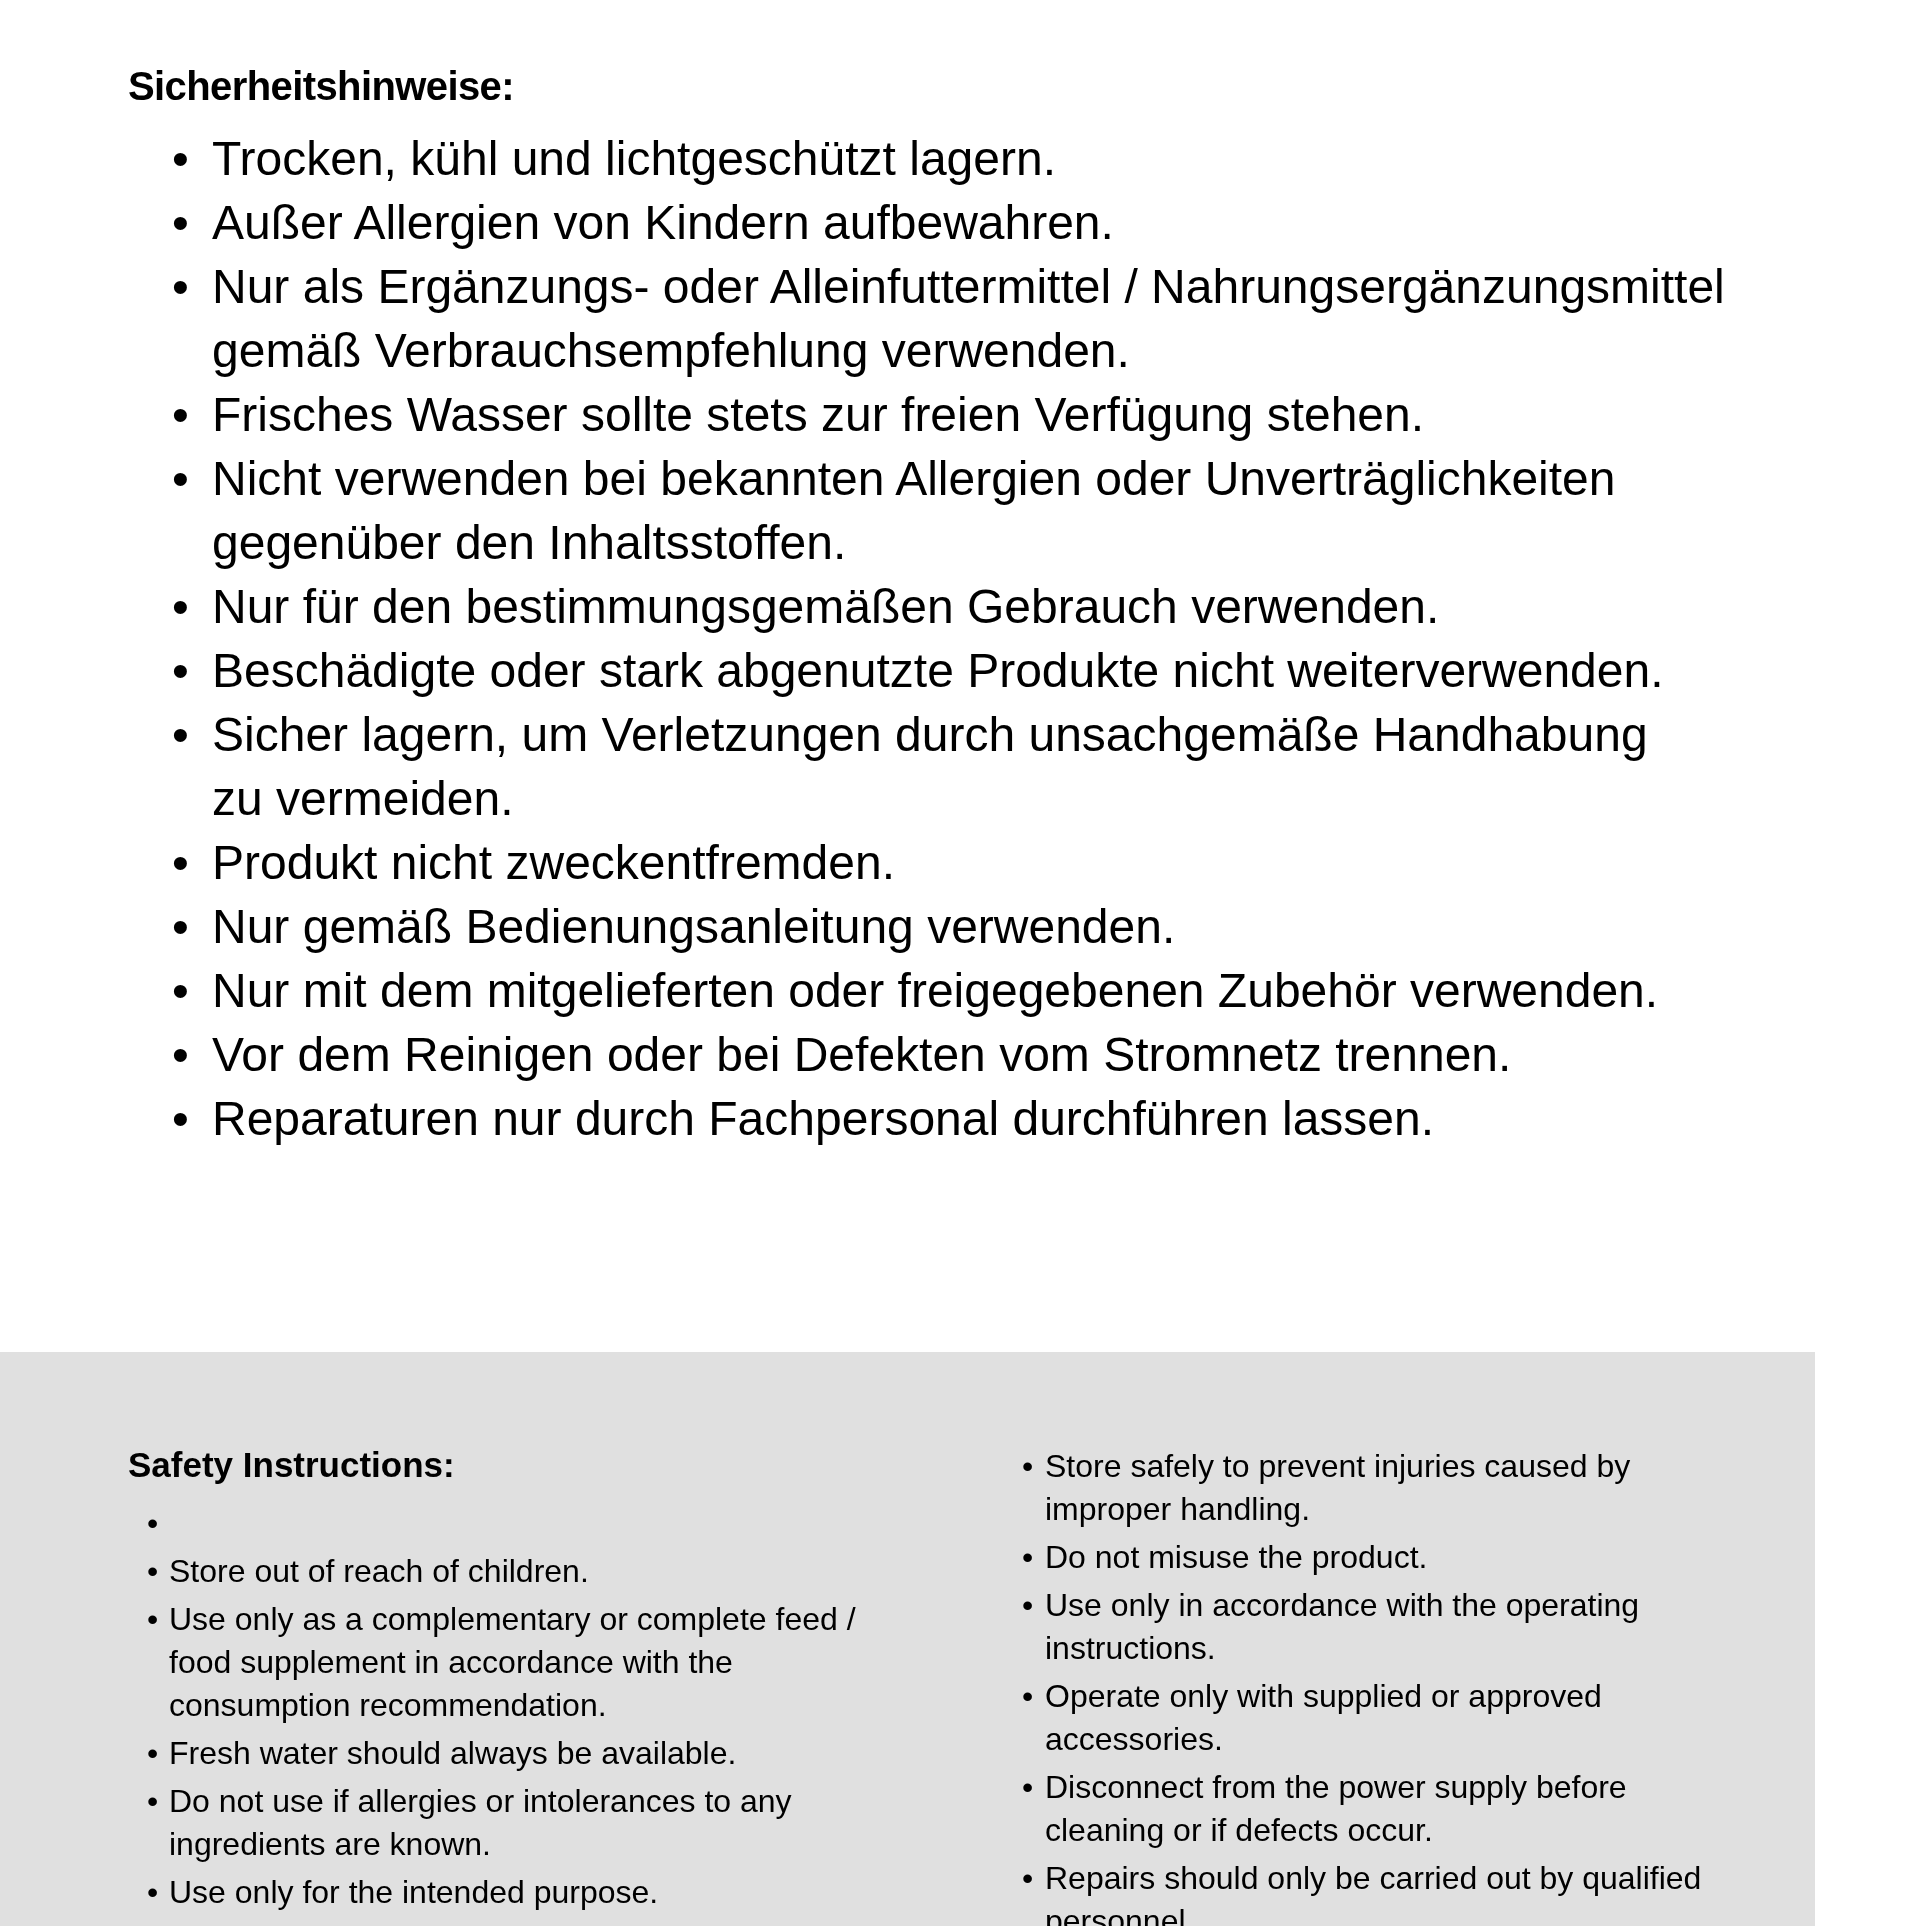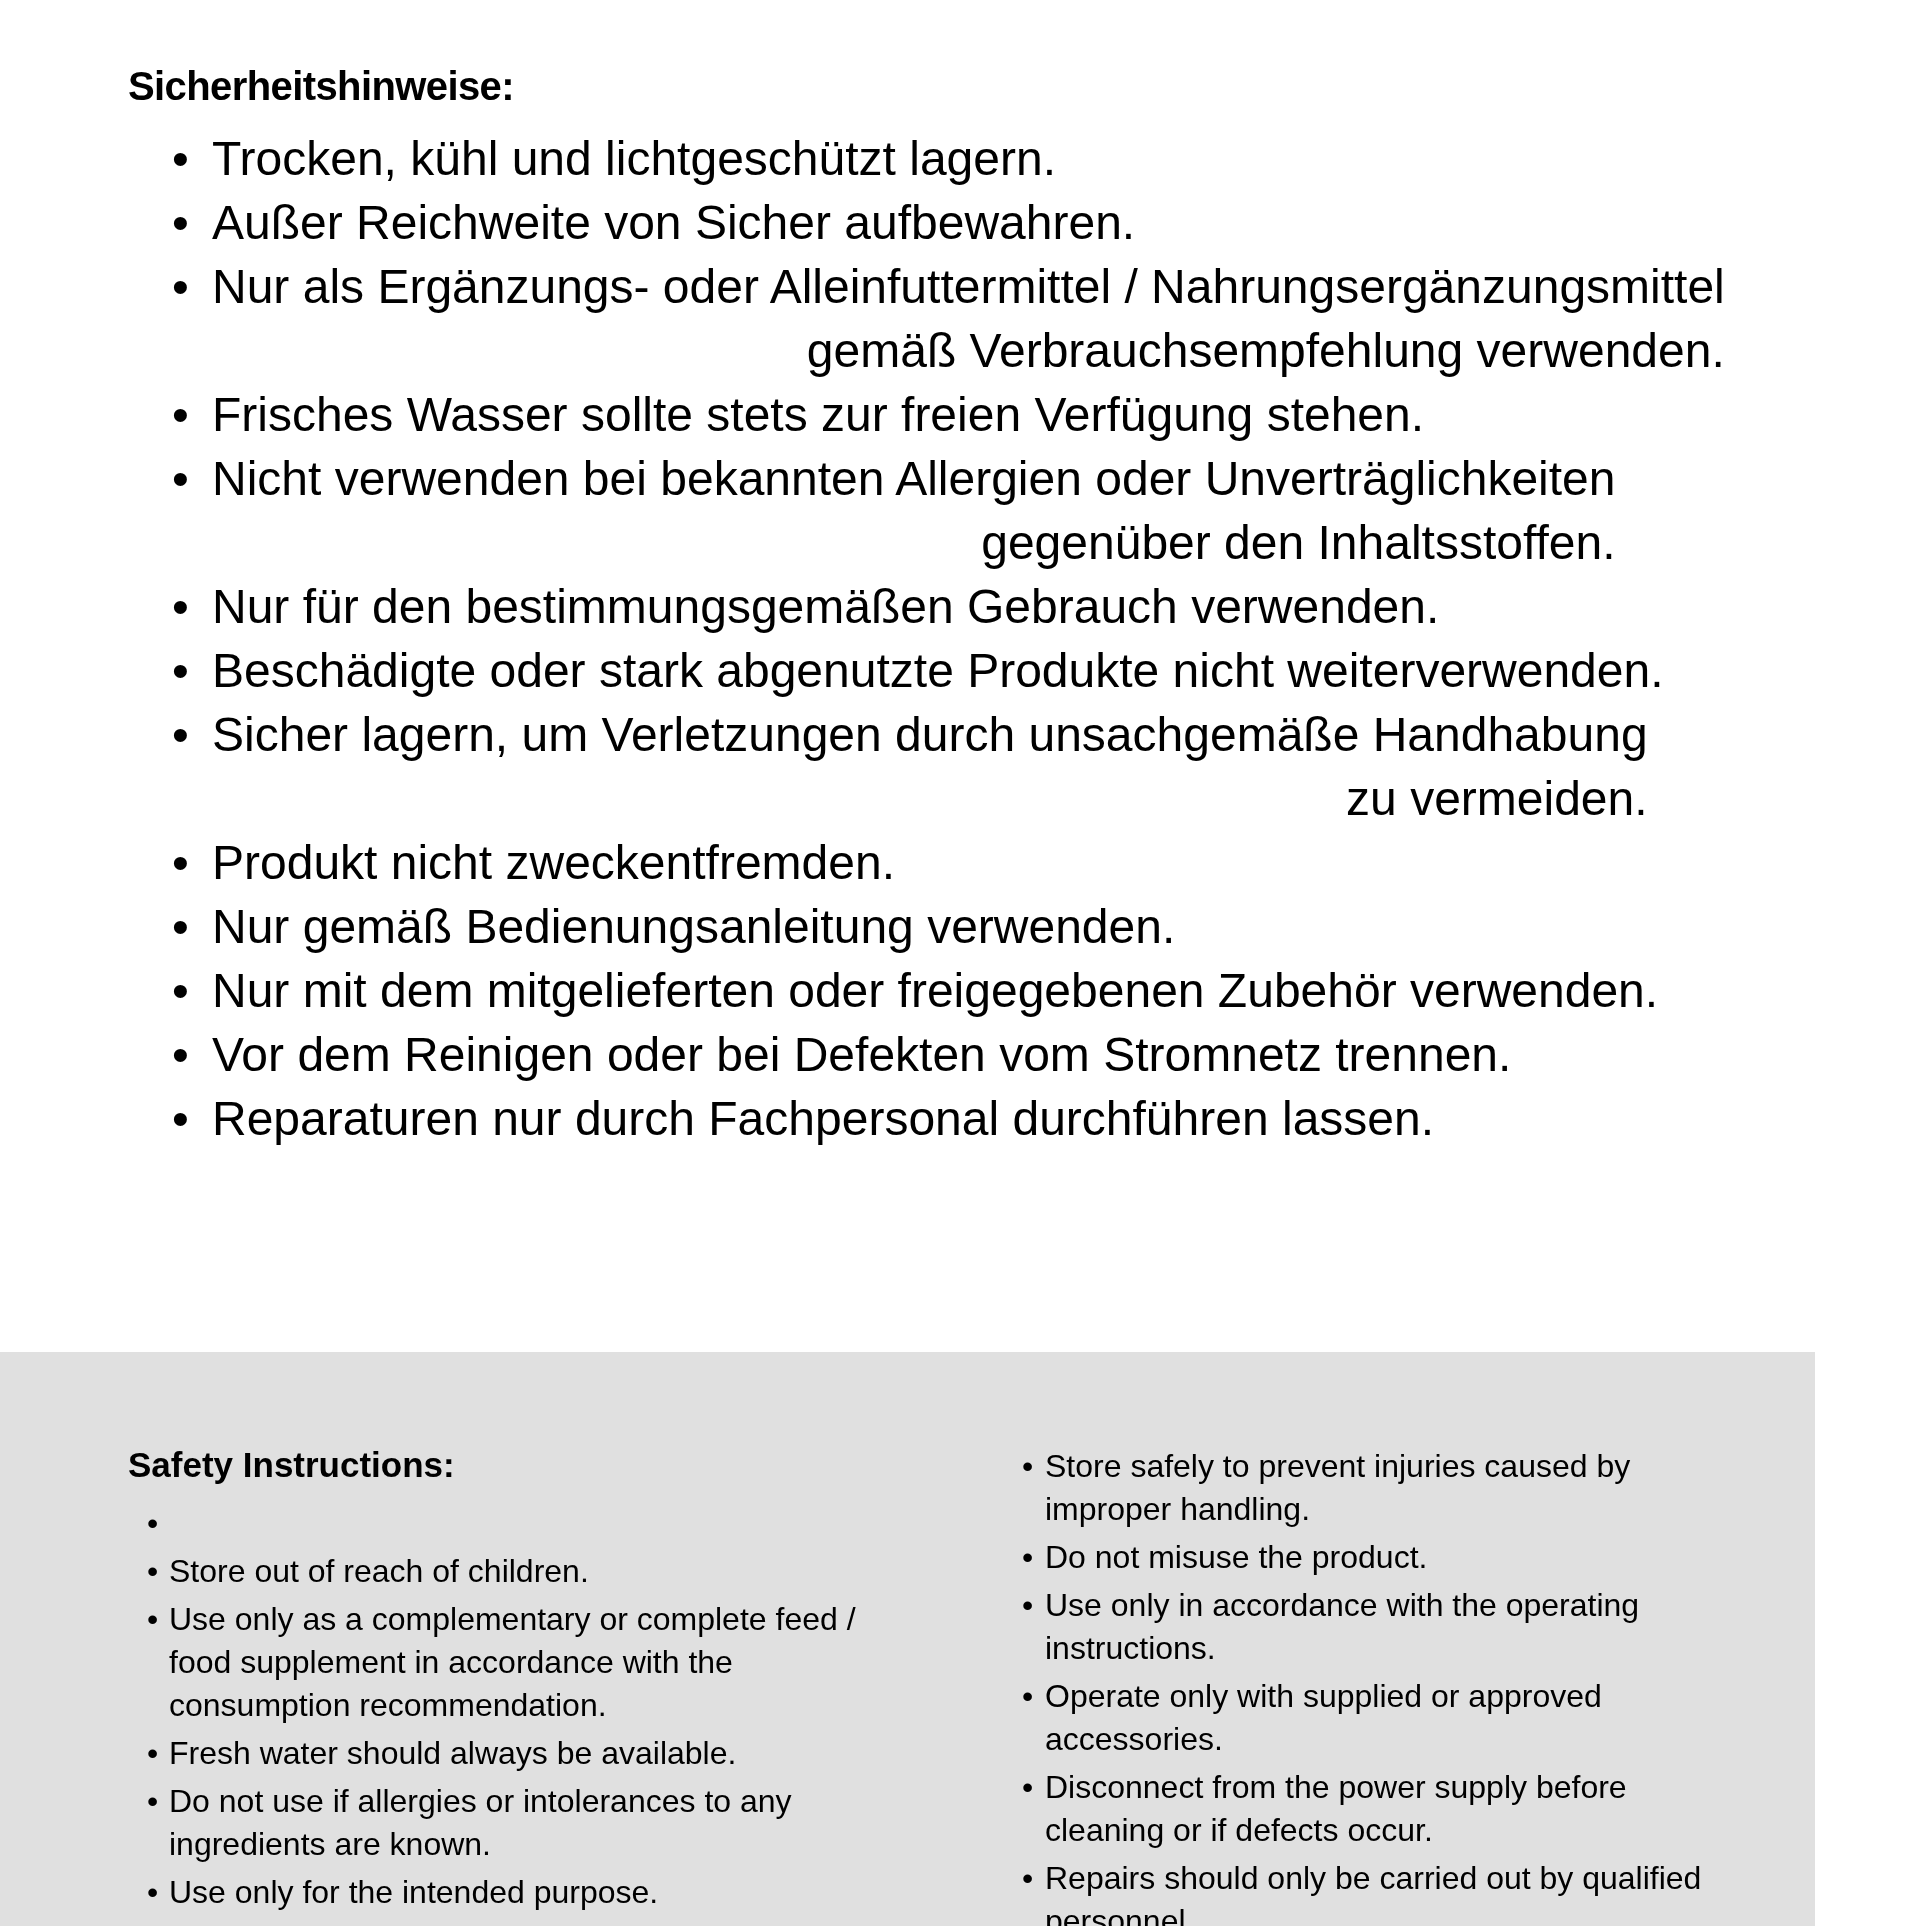--- a/index.html
+++ b/index.html
@@ -27,21 +27,21 @@
     font-weight: 700;
     letter-spacing: -0.6px;
   }
   .de-list { padding-left: 44px; }
   .de-list li {
     display: flex;
     font-size: 48px;
     line-height: 64px;
   }
   .de-list .b { flex: 0 0 40px; }
-  .de-list .t { white-space: pre; text-align: right; }
+  .de-list .t { white-space: pre; }
 
   
   .en-panel {
     position: absolute;
     left: 0; top: 1352px;
     width: 1815px; height: 637px;
     background: #e0e0e0;
     padding: 93px 26px 0 128px;
     display: flex;
     align-items: flex-start;
@@ -71,21 +71,21 @@
 
 <div class="de-section">
   <h1>Sicherheitshinweise:</h1>
   <ul class="de-list">
     <li>
         <span class="b">•</span>
         <span class="t">Trocken, kühl und lichtgeschützt lagern.</span>
       </li>
     <li>
         <span class="b">•</span>
-        <span class="t">Außer Reichweite von Sicher aufbewahren.</span>
+        <span class="t">Außer Allergien von Kindern aufbewahren.</span>
       </li>
     <li>
         <span class="b">•</span>
         <span class="t">Nur als Ergänzungs- oder Alleinfuttermittel / Nahrungsergänzungsmittel
 gemäß Verbrauchsempfehlung verwenden.</span>
       </li>
     <li>
         <span class="b">•</span>
         <span class="t">Frisches Wasser sollte stets zur freien Verfügung stehen.</span>
       </li>

